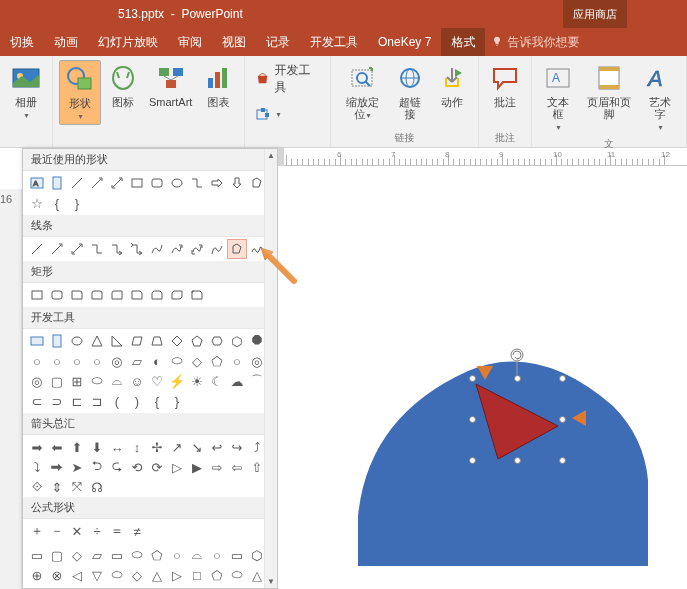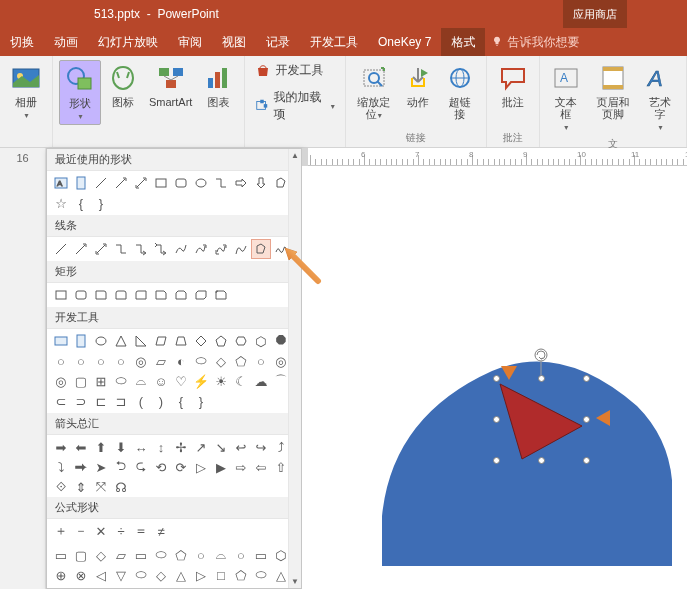--- a/index.html
+++ b/index.html
@@ -1,45 +1,45 @@
 <!DOCTYPE html>
 <html><head>
 <meta charset="utf-8">
 <style>
 * { margin: 0; padding: 0; box-sizing: border-box; font-family: "Microsoft YaHei", sans-serif; }
 body { width: 687px; height: 589px; background: #fff; overflow: hidden; font-size: 12px; }
 
 
 .titlebar { height: 28px; background: #B7472A; display: flex; align-items: center; color: #fff; }
-.titlebar .title { margin-left: 94px; font-size: 12px; }
+.titlebar .title { margin-left: 118px; font-size: 12px; }
 .titlebar .spacer { flex: 1; }
 .titlebar .tool-head { background: #8E3A1F; padding: 0 10px; height: 28px; display: flex; align-items: center; font-size: 11px; }
 
 
 .tabs { height: 28px; background: #B7472A; display: flex; align-items: center; color: #fff; font-size: 12px; }
 .tab { padding: 0 10px; height: 28px; display: flex; align-items: center; cursor: pointer; }
 .tab.active { background: #8E3A1F; }
 .tell-me { display: flex; align-items: center; gap: 4px; color: #F8D0C6; font-size: 12px; padding: 0 6px; }
 .bulb { width: 12px; height: 12px; }
 
 
 .ribbon { height: 92px; background: #F1F1F1; border-bottom: 1px solid #D4D4D4; display: flex; }
 .rgroup { display: flex; flex-direction: column; align-items: center; justify-content: space-between; padding: 4px 6px 2px; border-right: 1px solid #E1E1E1; position: relative; }
 .rgroup-row { display: flex; gap: 2px; }
 .rbtn { display: flex; flex-direction: column; align-items: center; gap: 2px; padding: 2px 4px; cursor: pointer; color: #444; border-radius: 2px; }
-.rbtn.selected { background: #c4b5fd; border: 1px solid #AEAEAE; }
+.rbtn.selected { background: #fdba74; border: 1px solid #AEAEAE; }
 .rbtn .icon { width: 32px; height: 32px; display: flex; align-items: center; justify-content: center; }
 .rbtn .lbl { font-size: 11px; color: #444; text-align: center; line-height: 1.1; }
 .rgroup-label { font-size: 10px; color: #777; margin-top: 2px; }
 .rsmall { display: flex; align-items: center; gap: 4px; padding: 2px 4px; cursor: pointer; color: #444; }
 .rsmall .icon { width: 16px; height: 16px; }
 
 
 .main { display: flex; height: calc(589px - 148px); }
-.sidebar-strip { width: 46px; background: #F1F1F1; border-right: 1px solid #E1E1E1; padding-top: 4px; text-align: center; color: #666; font-size: 11px; }
+.sidebar-strip { width: 22px; background: #F1F1F1; border-right: 1px solid #E1E1E1; padding-top: 4px; text-align: left; color: #666; font-size: 11px; margin-top: 41px; }
 
 
 .shapes-panel { width: 256px; background: #fff; border: 1px solid #C6C6C6; box-shadow: 2px 2px 6px rgba(0,0,0,0.25); position: relative; font-size: 11px; }
 .shapes-section-hdr { background: #F1F1F1; padding: 3px 8px; color: #444; border-bottom: 1px solid #E6E6E6; font-size: 11px; }
 .shapes-row { display: flex; flex-wrap: wrap; padding: 2px 4px; gap: 0; }
 .shape-item { width: 20px; height: 20px; display: flex; align-items: center; justify-content: center; color: #5A5A5A; cursor: pointer; font-size: 13px; }
 .shape-item svg { width: 14px; height: 14px; stroke: #5A5A5A; fill: none; }
 .shape-item.highlighted { background: #FBE0D5; border: 1px solid #E8A48E; }
 .scrollbar-v { position: absolute; right: 0; top: 0; bottom: 0; width: 13px; background: #F1F1F1; border-left: 1px solid #E6E6E6; display: flex; flex-direction: column; align-items: center; justify-content: space-between; padding: 2px 0; }
 .scrollbar-v .arrow { font-size: 8px; color: #666; cursor: pointer; }
@@ -158,57 +158,56 @@
               <path d="M5 5 C5 2 11 2 11 5" fill="none" stroke="#C4452A"></path>
             </svg></div>
         <span>开发工具</span>
       </div>
       <div class="rsmall">
         <div class="icon"><svg viewBox="0 0 16 16">
               <rect x="2" y="4" width="10" height="9" fill="none" stroke="#3A7FC5"></rect>
               <rect x="6" y="2" width="4" height="4" fill="#3A7FC5"></rect>
               <rect x="10" y="7" width="4" height="4" fill="#3A7FC5"></rect>
             </svg></div>
-        <span>我的加载项</span>
           <span class="caret-down">▾</span>
       </div>
     </div>
   </div>
   <div class="rgroup">
     <div class="rgroup-row">
       <div class="rbtn">
         <div class="icon">
             <svg viewBox="0 0 32 32">
               <rect x="6" y="8" width="20" height="16" fill="none" stroke="#888" stroke-dasharray="2 1"></rect>
               <circle cx="16" cy="16" r="5" fill="none" stroke="#3A7FC5" stroke-width="2"></circle>
               <path d="M19 19 L24 24" stroke="#3A7FC5" stroke-width="2"></path>
               <path d="M23 6 L26 6 M26 6 L26 9" stroke="#5EA055" stroke-width="2"></path>
             </svg>
           </div>
         <span class="lbl"><span>缩放定位</span><span class="caret-down">▾</span></span>
       </div>
       <div class="rbtn">
         <div class="icon">
             <svg viewBox="0 0 32 32">
+              <circle cx="16" cy="16" r="9" fill="none" stroke="#3A7FC5" stroke-width="2"></circle>
+              <ellipse cx="16" cy="16" rx="4" ry="9" fill="none" stroke="#3A7FC5"></ellipse>
+              <path d="M7 16 L25 16" stroke="#3A7FC5"></path>
+            </svg>
+          </div>
+        <span class="lbl">超链接</span>
+      </div>
+      <div class="rbtn">
+        <div class="icon">
+            <svg viewBox="0 0 32 32">
               <path d="M16 6 L16 20 M16 20 L11 15 M16 20 L21 15" stroke="#888" stroke-width="2" fill="none"></path>
               <path d="M10 16 L10 24 L22 24 L22 16" stroke="#FFC100" stroke-width="2" fill="none"></path>
               <path d="M19 7 L26 11 L19 15 Z" fill="#5EA055"></path>
             </svg>
           </div>
         <span class="lbl">动作</span>
-      </div>
-      <div class="rbtn">
-        <div class="icon">
-            <svg viewBox="0 0 32 32">
-              <circle cx="16" cy="16" r="9" fill="none" stroke="#3A7FC5" stroke-width="2"></circle>
-              <ellipse cx="16" cy="16" rx="4" ry="9" fill="none" stroke="#3A7FC5"></ellipse>
-              <path d="M7 16 L25 16" stroke="#3A7FC5"></path>
-            </svg>
-          </div>
-        <span class="lbl">超链接</span>
       </div>
     </div>
     <div class="rgroup-label">链接</div>
   </div>
   <div class="rgroup">
     <div class="rbtn">
       <div class="icon">
           <svg viewBox="0 0 32 32">
             <path d="M5 7 L27 7 L27 20 L14 20 L9 26 L9 20 L5 20 Z" fill="none" stroke="#C4452A" stroke-width="2"></path>
           </svg>

